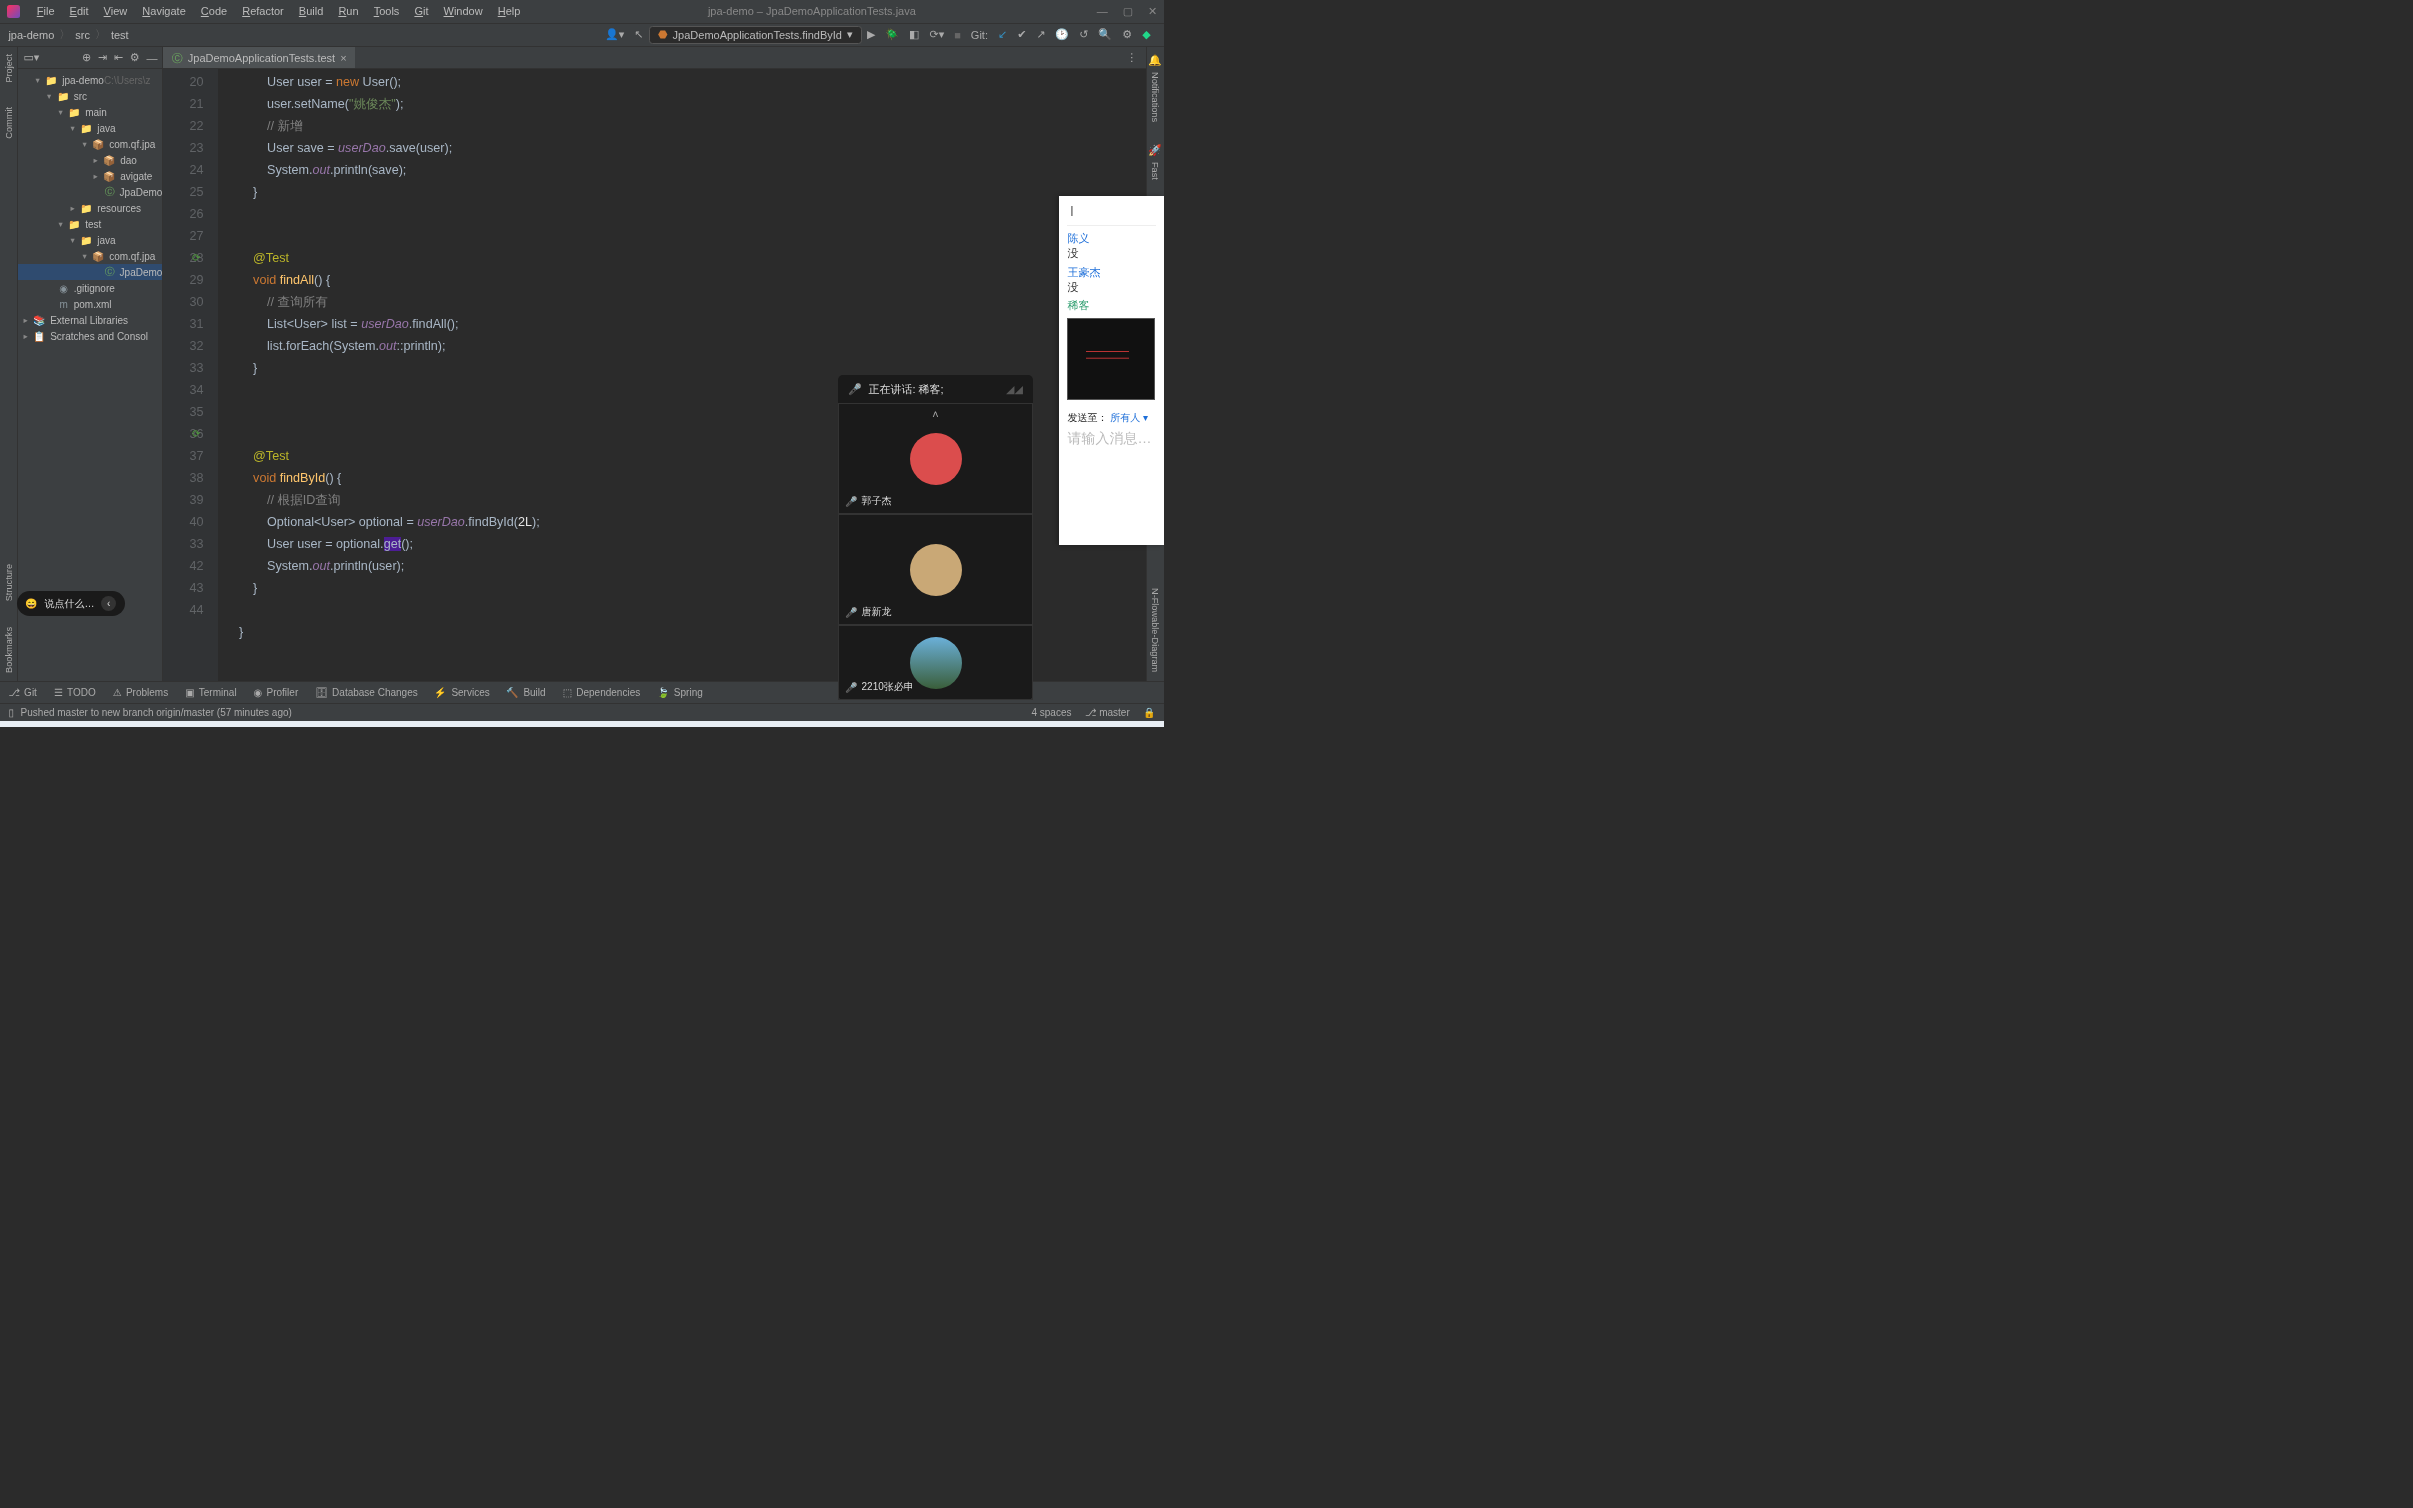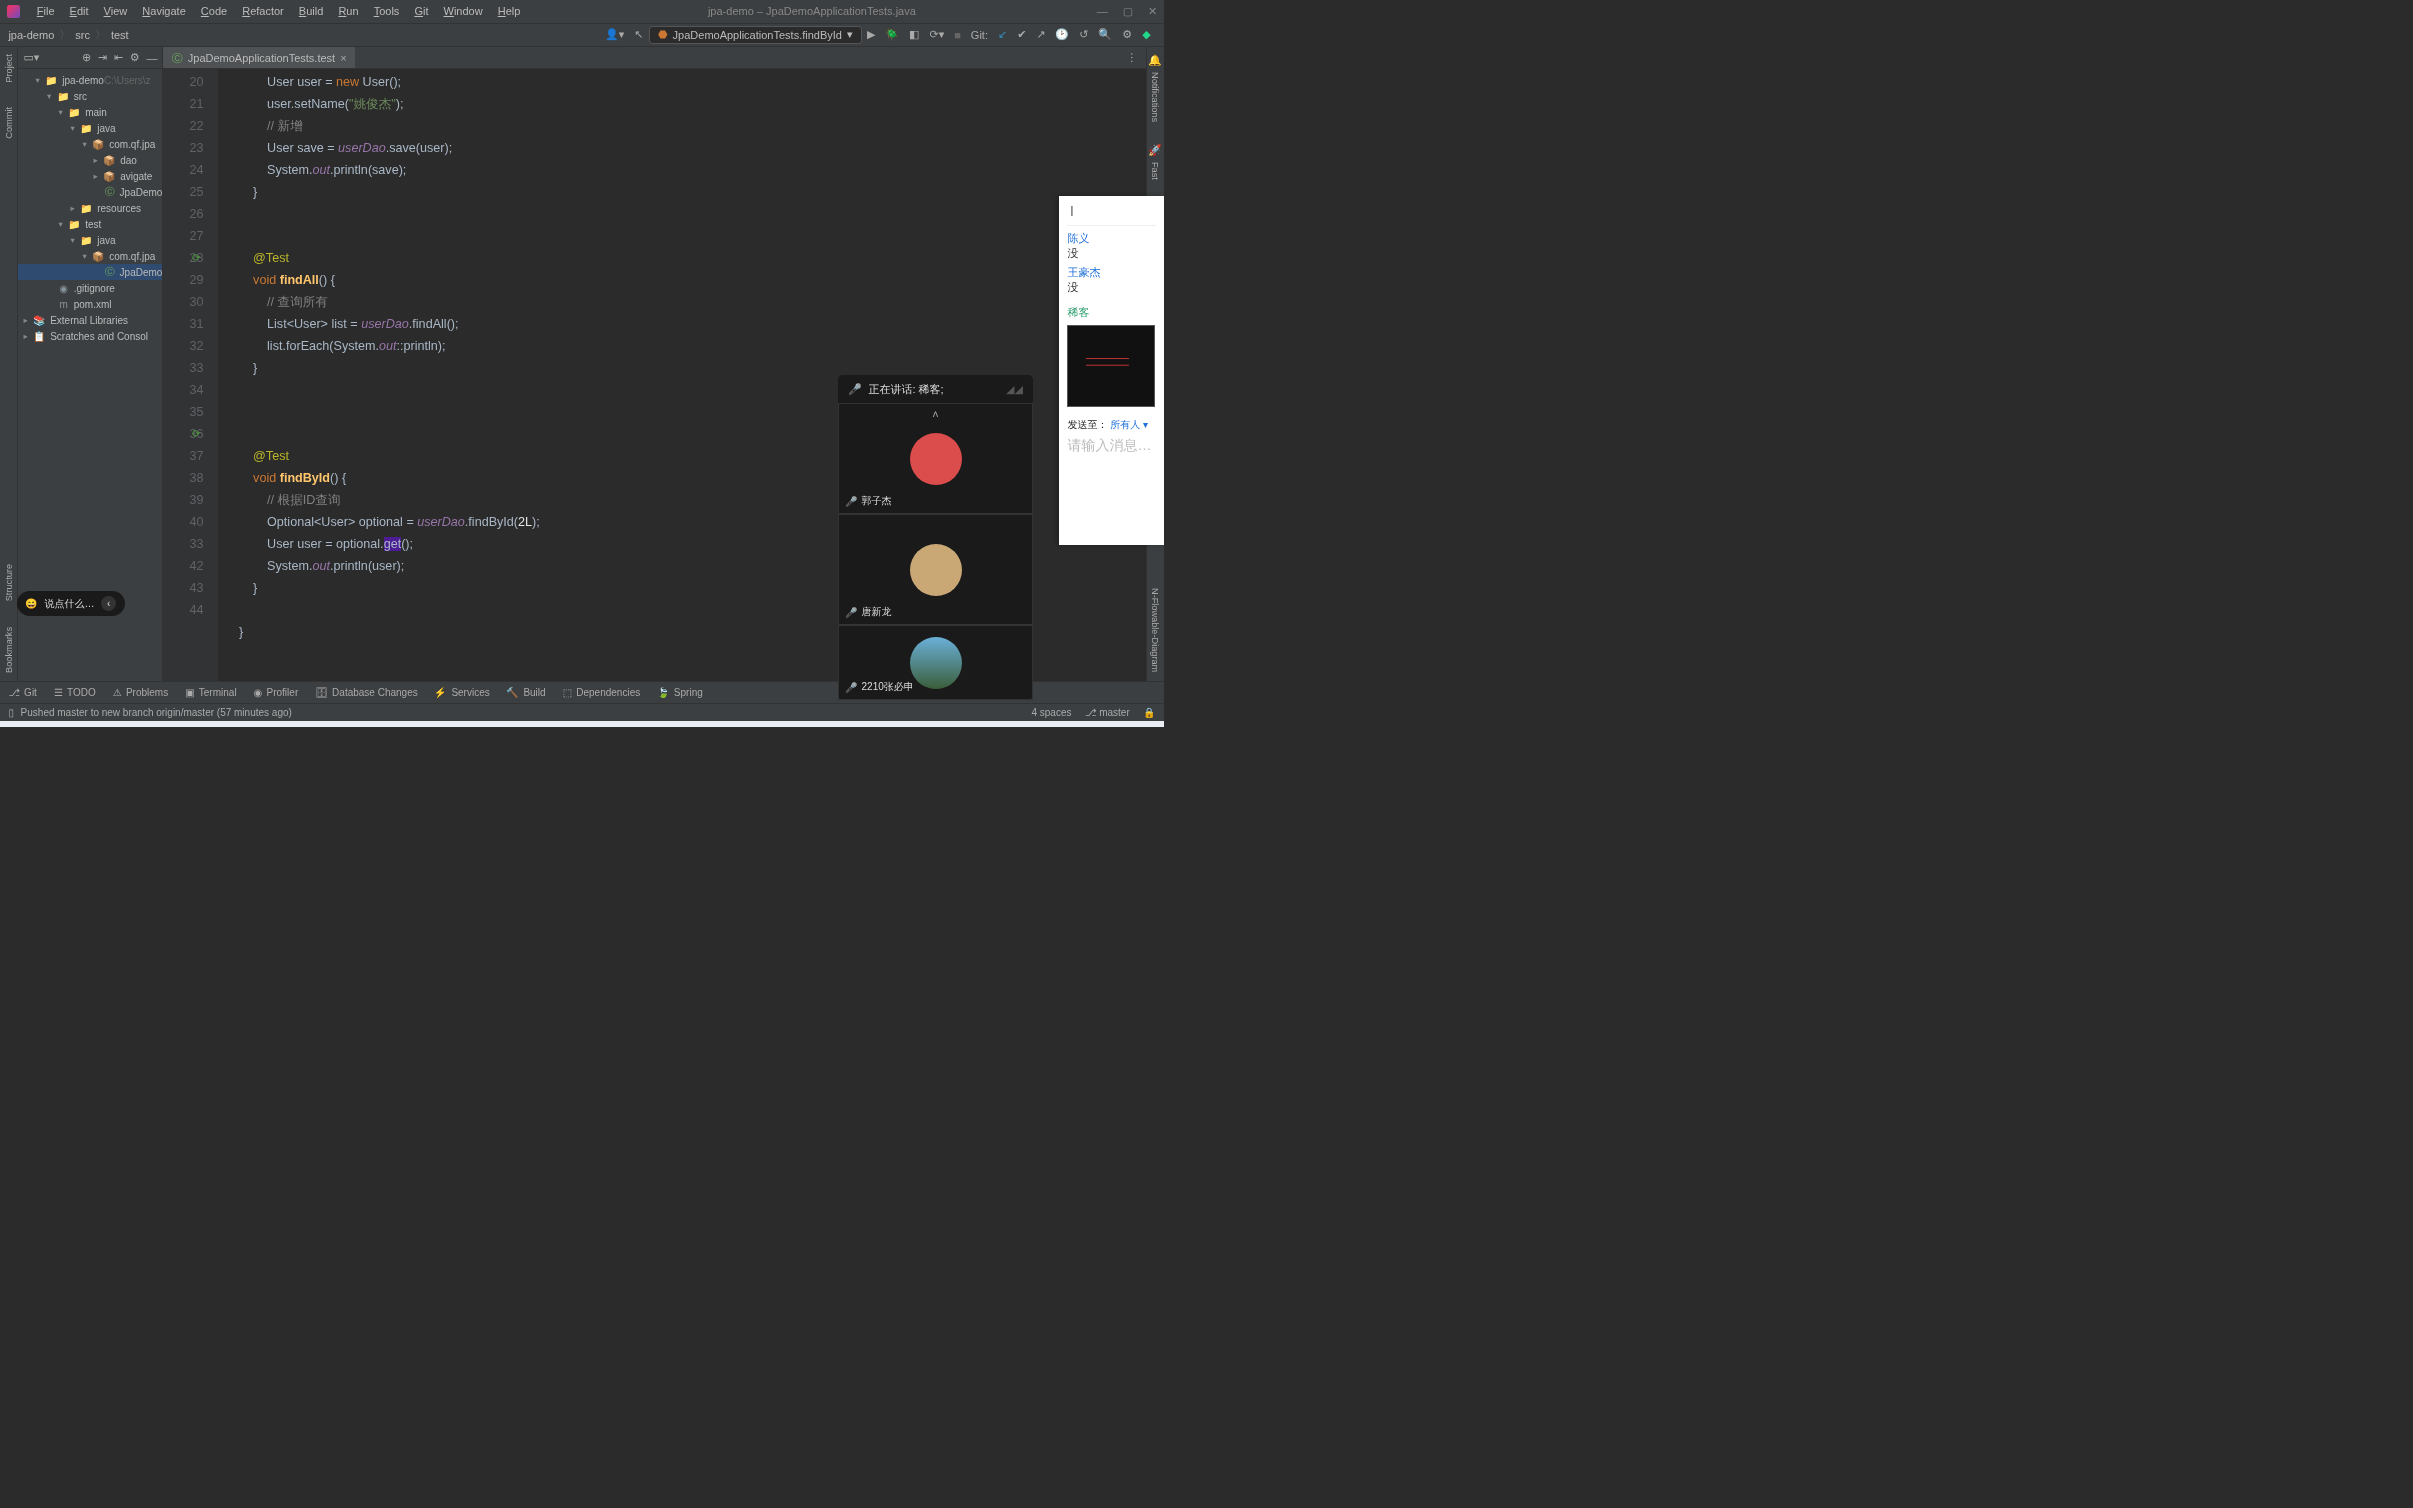--- a/index.html
+++ b/index.html
@@ -38,21 +38,21 @@
 .gutter { width: 55px; background: #313335; text-align: right; color: #606366; padding-right: 15px; padding-top: 1.7px; position: relative; }
 .gutter .gl { height: 22px; position: relative; }
 .gutter .vcs { position: absolute; left: 28.5px; color: #4e9a3c; font-size: 10px; }
 .codetext { flex: 1; padding-left: 6.7px; padding-top: 1.7px; white-space: pre; color: #a9b7c6; }
 .kw { color: #cc7832; }
 .str { color: #6a8759; }
 .num { color: #e5e5e5; }
 .ann { color: #bbb529; }
 .field { color: #9876aa; font-style: italic; }
 .comm { color: #808080; }
-.meth { color: #ffc66d; font-weight: bold; }
+.meth { color: #ffc66d; }
 .warn { background: #4c1d95; }
 .rightgutter { width: 18.4px; background: #3c3f41; border-left: 0.8px solid #323232; display: flex; flex-direction: column; align-items: center; padding-top: 6.7px; gap: 5px; }
 .rightgutter .vert { writing-mode: vertical-rl; color: #aaa; font-size: 9.2px; cursor: pointer; }
 .bottombar { height: 22px; background: #3c3f41; display: flex; align-items: center; padding: 0 8.4px; gap: 17px; border-top: 0.8px solid #323232; }
 .bottombar .bitem { display: flex; align-items: center; gap: 4.2px; color: #aaa; cursor: pointer; font-size: 10px; }
 .statusbar { height: 18.4px; background: #3c3f41; display: flex; align-items: center; padding: 0 8.4px; font-size: 10px; color: #aaa; border-top: 0.8px solid #323232; }
 .statusbar .sspacer { flex: 1; }
 .statusbar .sitem { margin-left: 13.4px; }
 .taskbar { height: 34px; background: #e8eef4; display: flex; align-items: center; padding: 0 6.7px; gap: 10px; }
 .taskbar .tbicon { width: 23.5px; height: 23.5px; border-radius: 3.4px; display: flex; align-items: center; justify-content: center; font-size: 15px; cursor: pointer; }
@@ -62,21 +62,21 @@
 .overlay-voice .vhead { padding: 6.7px 10px; display: flex; align-items: center; gap: 6.7px; }
 .overlay-voice .vhead .mic { color: #4caf50; }
 .overlay-voice .vgrid { display: flex; flex-direction: column; }
 .overlay-voice .vcell { height: 111px; border: 0.8px solid #333; display: flex; flex-direction: column; align-items: center; justify-content: center; position: relative; }
 .overlay-voice .vcell .avatar { width: 52px; height: 52px; border-radius: 50%; background: #db4d4d; }
 .overlay-voice .vcell .av2 { background: #c9a876; }
 .overlay-voice .vcell .av3 { background: linear-gradient(#6bb0d9,#3a5e3a); }
 .overlay-voice .vname { position: absolute; bottom: 5px; left: 6.7px; font-size: 10px; display: flex; align-items: center; gap: 3.4px; }
 .overlay-chat { position: absolute; right: 0; top: 196px; width: 105px; height: 349px; background: #fff; color: #222; padding: 8.4px; font-size: 11px; box-shadow: -1.7px 0 5px rgba(0,0,0,.3); }
 .overlay-chat .cname { color: #1e6fd9; margin-top: 3.4px; }
-.overlay-chat .cname2 { color: #2e9e6f; margin-top: 10px; }
+.overlay-chat .cname2 { color: #2e9e6f; margin-top: 3px; }
 .overlay-chat .cmsg { color: #333; }
 .overlay-chat .cimg { width: 88px; height: 82px; background: #111; margin-top: 5px; border: 0.8px solid #555; position: relative; }
 .overlay-chat .cimg::after { content:""; position:absolute; top:40%; left:20%; width:50%; height:1.7px; background:#b33; box-shadow: 0 6.7px 0 #b33; }
 .overlay-chat .sendto { margin-top: 11.7px; font-size: 10px; }
 .overlay-chat .sendto .blue { color: #1e6fd9; }
 .overlay-chat .input { color: #bbb; margin-top: 5px; font-size: 14px; }
 .bubble { position: absolute; left: 17px; top: 591px; background: #1a1a1a; border-radius: 13.4px; padding: 5px 8.4px; display: flex; align-items: center; gap: 6.7px; color: #ddd; font-size: 10px; }
 </style>
 </head>
 <body>

